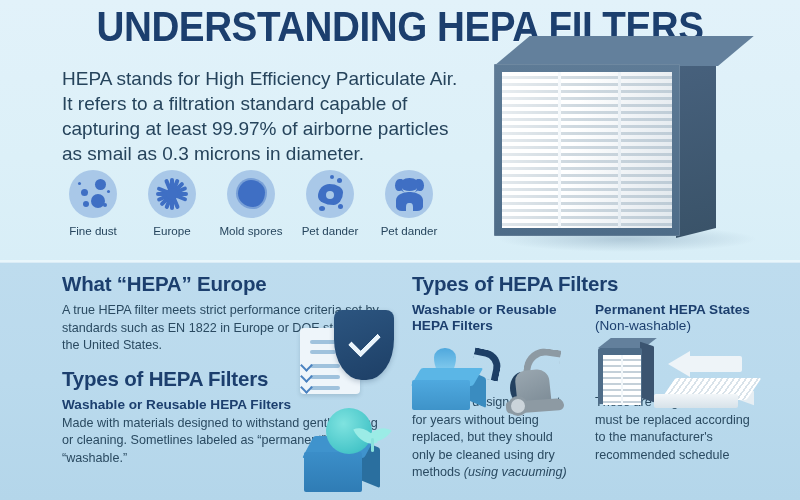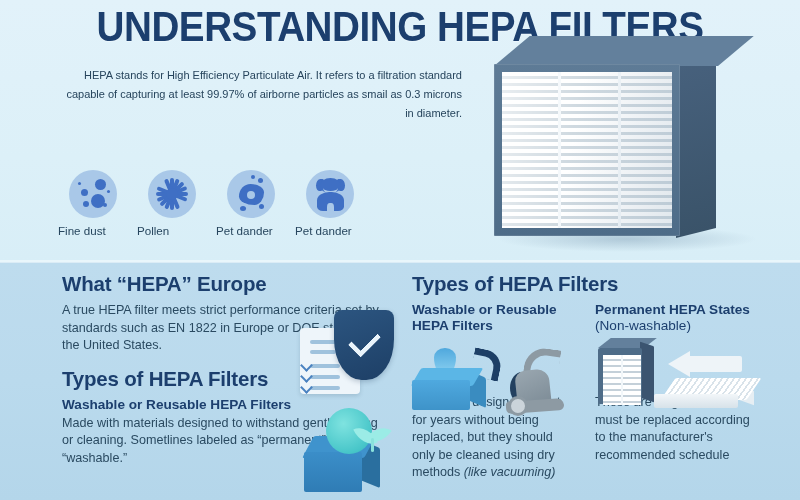--- a/index.html
+++ b/index.html
@@ -57,37 +57,36 @@
     transform-origin: 50% 50%;
     text-shadow: 0 1px 0 rgba(255,255,255,.35);
     white-space: nowrap;
   }
 
   
   .intro {
     position: absolute;
     left: 62px; top: 66px;
     width: 400px;
-    font-size: 11px;
-    line-height: 19px;
+    font-size: 19px;
+    line-height: 25px;
     color: #26445c;
-    text-align: right;
   }
 
   
   .particles {
     position: absolute;
     left: 58px; top: 170px;
     width: 395px;
     display: flex;
     gap: 9px;
   }
   .particle {
     width: 70px;
-    text-align: left;
+    text-align: center;
   }
   .p-circle {
     width: 48px; height: 48px;
     margin: 0 auto;
     border-radius: 50%;
     background: #a9c8e8;
     position: relative;
     overflow: hidden;
   }
   .p-label {
@@ -399,23 +398,29 @@
       <div class="p-circle">
         <span class="burst">
             <i></i>
             <i></i>
             <i></i>
             <i></i>
             <i></i>
           </span>
         <span class="burst-core"></span>
       </div>
-      <div class="p-label">Pollen</div>
-    </div>
-
+      <div class="p-label">Europe</div>
+    </div>
+
+    <div class="particle">
+      <div class="p-circle">
+        <span class="blob"></span>
+      </div>
+      <div class="p-label">Mold spores</div>
+    </div>
 
     <div class="particle">
       <div class="p-circle">
         <span class="splat"></span>
           <span class="splat-ring"></span>
         <span class="sp sp1"></span>
           <span class="sp sp2"></span>
           <span class="sp sp3"></span>
           <span class="sp sp4"></span>
       </div>
@@ -485,21 +490,21 @@
     </span>
   </div>
 
   <div class="col-right">
     <h2 class="h2">Types of HEPA Filters</h2>
     <div class="subcols">
 
       <div class="subcol">
         <h3 class="h3"><span>Washable or Reusable HEPA Filters</span></h3>
         <div style="height:58px"></div>
-        <p class="body"><span>These are designed to last for years without being replaced, but they should only be cleaned using dry methods </span><span class="ital">(like vacuuming)</span></p>
+        <p class="body"><span>These are designed to last for years without being replaced, but they should only be cleaned using dry methods </span><span class="ital">(using vacuuming)</span></p>
       </div>
 
       <div class="subcol">
         <h3 class="h3"><span>Permanent HEPA States </span><span class="light">(Non-washable)</span></h3>
         <div style="height:58px"></div>
         <p class="body">These are single-use and must be replaced according to the manufacturer's recommended schedule</p>
       </div>
 
     </div>
   </div>

